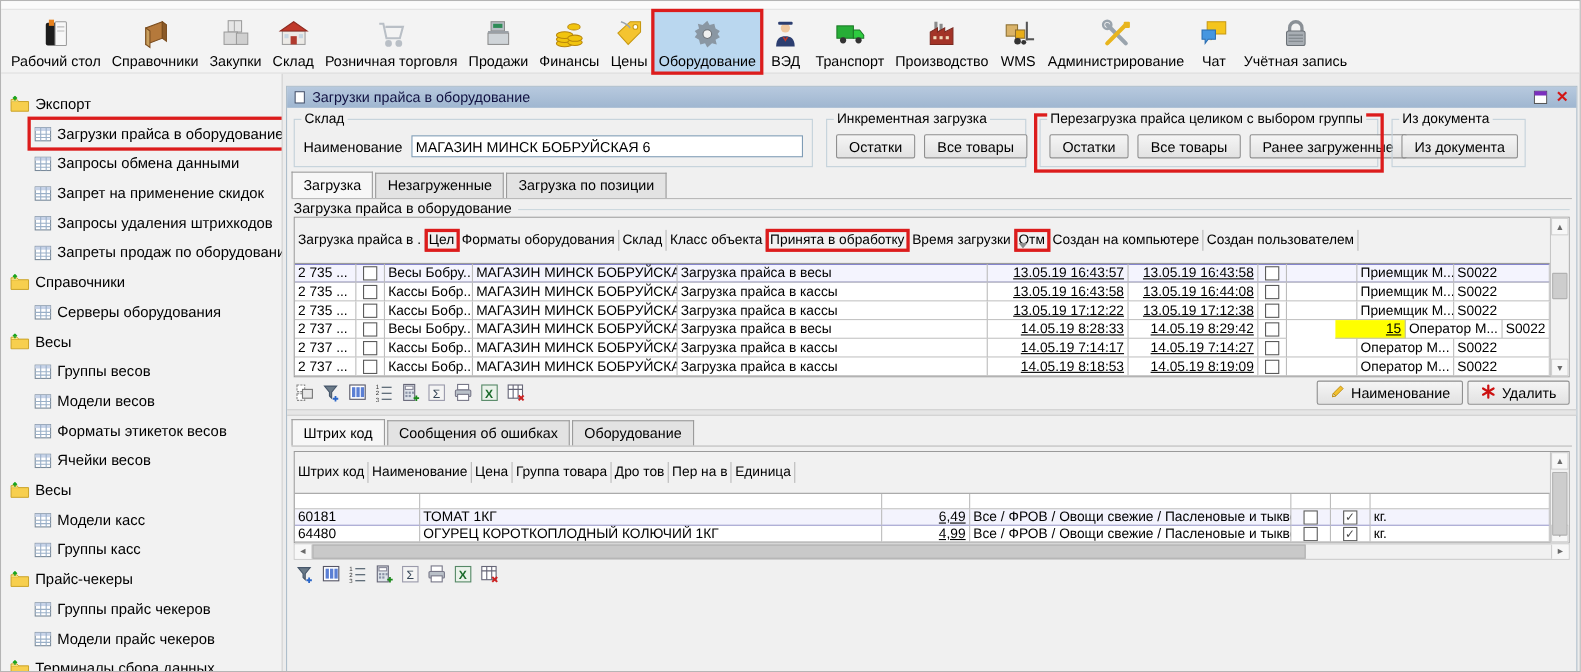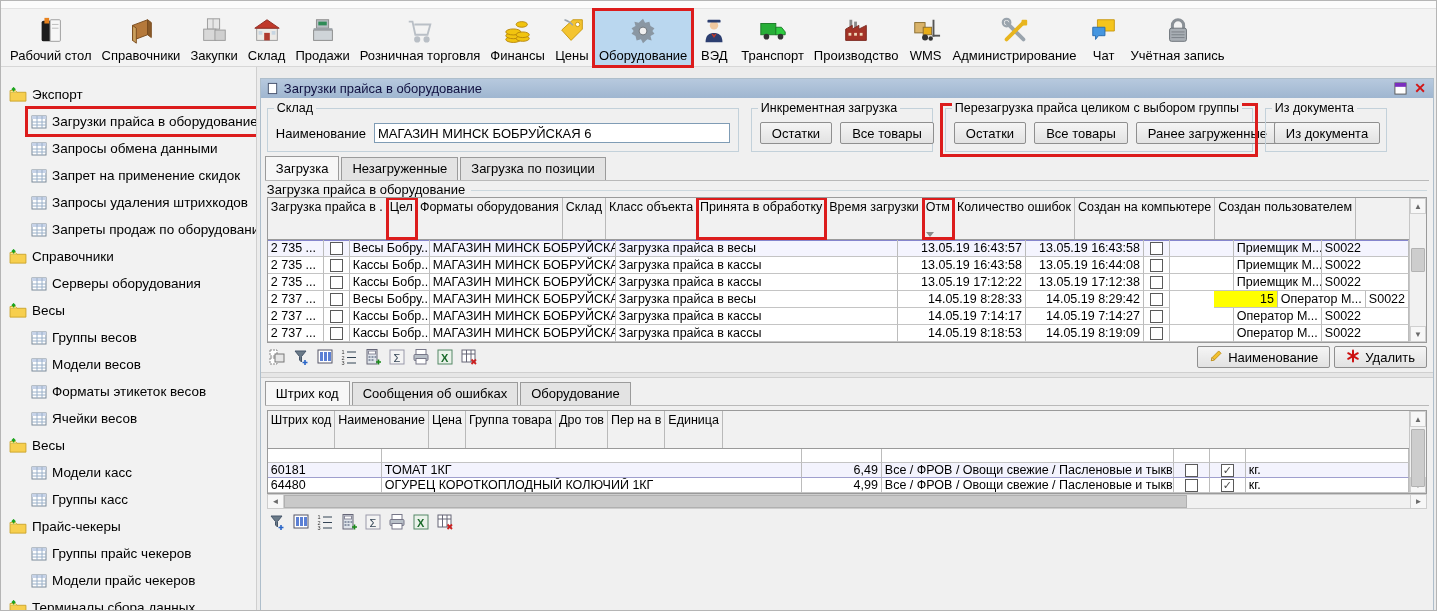--- a/index.html
+++ b/index.html
@@ -60,30 +60,30 @@
   .tab { background:#e3e3e3; border:1px solid #9b9b9b; border-bottom:none; padding:3px 10px 4px;
          font-size:13px; margin-right:2px; white-space:nowrap; cursor:default;}
   .tab.active { background:#f7f7f7; padding-top:4px; }
   .tabs-line { border-bottom:1px solid #b9b9b9; margin:0 4px; }
   
   .grid-label-row { display:flex; align-items:center; height:16px; padding:0 6px; gap:6px;}
   .grid-label { font-size:13px; white-space:nowrap; }
   .grid-label-line { flex:1; border-top:1px solid #ccd8de; margin-top:3px;}
   .gridwrap { display:flex; margin:0 6px; border:1px solid #9a9a9a; background:#fff; }
   .gridbody { flex:1; overflow:hidden; }
-  .thead { display:flex; background:#f1f1f1; border-bottom:1px solid #9a9a9a; }
+  .thead { display:flex; background:#f1f1f1; border-bottom:1px solid #9a9a9a;align-items:center; }
   .th { font-size:12.5px; line-height:1.18; padding:2px 3px; border-right:1px solid #b9b9b9;
         position:relative; overflow:hidden; cursor:default;}
   .th.annotated { outline:3px solid #dc1c1c; outline-offset:-2px; z-index:2; }
   .th.sortable::after { content:""; position:absolute; left:3px; bottom:2px;
         border-left:4px solid transparent; border-right:4px solid transparent; border-top:5px solid #8c8c8c; }
   .tr { display:flex; background:#fff; }
   .td { font-size:12.5px; padding:0 3px; border-right:1px solid #bcbcbc; border-bottom:1px solid #c4c4c4;
         overflow:hidden; white-space:nowrap; display:flex; align-items:center; }
-  .td.num { justify-content:flex-end; }
+  .td.num { justify-content:flex-end;text-decoration:underline; }
   .td.ctr { justify-content:center; }
   .td.hl { background:#ffff00;margin-left:44px; }
   .cb { width:13px; height:13px; border:1px solid #5a5a5a; background:#fff; display:inline-flex;
         align-items:center; justify-content:center; font-size:11px; color:#4a4a4a; }
   .cb.checked::after { content:"✓"; }
   
   .mt .c1{width:56px}.mt .c2{width:26px}.mt .c3{width:80px}.mt .c4{width:186px}.mt .c5{width:282px}
   .mt .c6{width:128px}.mt .c7{width:118px}.mt .c8{width:26px}.mt .c9{width:64px}.mt .c10{width:88px}
   .mt .c11{flex:1}
   .mt .thead{height:42px}
@@ -166,38 +166,38 @@
           <path d="M3 13 L16 4 L29 13 Z" fill="#c0392b" stroke="#8e2a20"></path>
           <rect x="13" y="18" width="6" height="8" fill="#b03a2e"></rect>
           <rect x="7" y="16" width="4" height="4" fill="#c7d6e2"></rect>
           <rect x="21" y="16" width="4" height="4" fill="#c7d6e2"></rect>
         </svg>
       </span>
       <span class="tb-label">Склад</span>
     </div>
     <div class="tb-item">
       <span class="tb-icon">
+        <svg viewBox="0 0 32 32" fill="none" stroke="#b9bfc6" stroke-width="2">
+          <path d="M4 6 h4 l3 14 h13 l3 -11 H10"></path>
+          <circle cx="13" cy="25" r="2.3" fill="#b9bfc6"></circle>
+          <circle cx="23" cy="25" r="2.3" fill="#b9bfc6"></circle>
+        </svg>
+      </span>
+      <span class="tb-label">Розничная торговля</span>
+    </div>
+    <div class="tb-item">
+      <span class="tb-icon">
         <svg viewBox="0 0 32 32">
           <rect x="6" y="15" width="20" height="11" fill="#cfd4d8" stroke="#8a8a8a"></rect>
           <rect x="9" y="4" width="13" height="9" fill="#b8bec4" stroke="#8a8a8a"></rect>
           <rect x="11" y="6" width="9" height="4" fill="#2e8b57"></rect>
           <rect x="6" y="13" width="20" height="2" fill="#9aa0a6"></rect>
         </svg>
       </span>
       <span class="tb-label">Продажи</span>
-    </div>
-    <div class="tb-item">
-      <span class="tb-icon">
-        <svg viewBox="0 0 32 32" fill="none" stroke="#b9bfc6" stroke-width="2">
-          <path d="M4 6 h4 l3 14 h13 l3 -11 H10"></path>
-          <circle cx="13" cy="25" r="2.3" fill="#b9bfc6"></circle>
-          <circle cx="23" cy="25" r="2.3" fill="#b9bfc6"></circle>
-        </svg>
-      </span>
-      <span class="tb-label">Розничная торговля</span>
     </div>
     <div class="tb-item">
       <span class="tb-icon">
         <svg viewBox="0 0 32 32">
           <g stroke="#b8860b" fill="#f1c40f">
             <ellipse cx="11" cy="25" rx="8" ry="3.2"></ellipse>
             <ellipse cx="11" cy="21" rx="8" ry="3.2"></ellipse>
             <ellipse cx="11" cy="17" rx="8" ry="3.2"></ellipse>
             <ellipse cx="21" cy="24" rx="7" ry="3"></ellipse>
             <ellipse cx="21" cy="20" rx="7" ry="3"></ellipse>
@@ -703,23 +703,20 @@
               <span>Класс объекта</span>
             </div>
             <div class="th annotated">
               <span>Принята в обработку</span>
             </div>
             <div class="th">
               <span>Время загрузки</span>
             </div>
             <div class="th annotated sortable">
               <span>Отм</span>
-            </div>
-            <div class="th">
-              <span>Количество ошибок</span>
             </div>
             <div class="th">
               <span>Создан на компьютере</span>
             </div>
             <div class="th">
               <span>Создан пользователем</span>
             </div>
           </div>
         <div>
 

